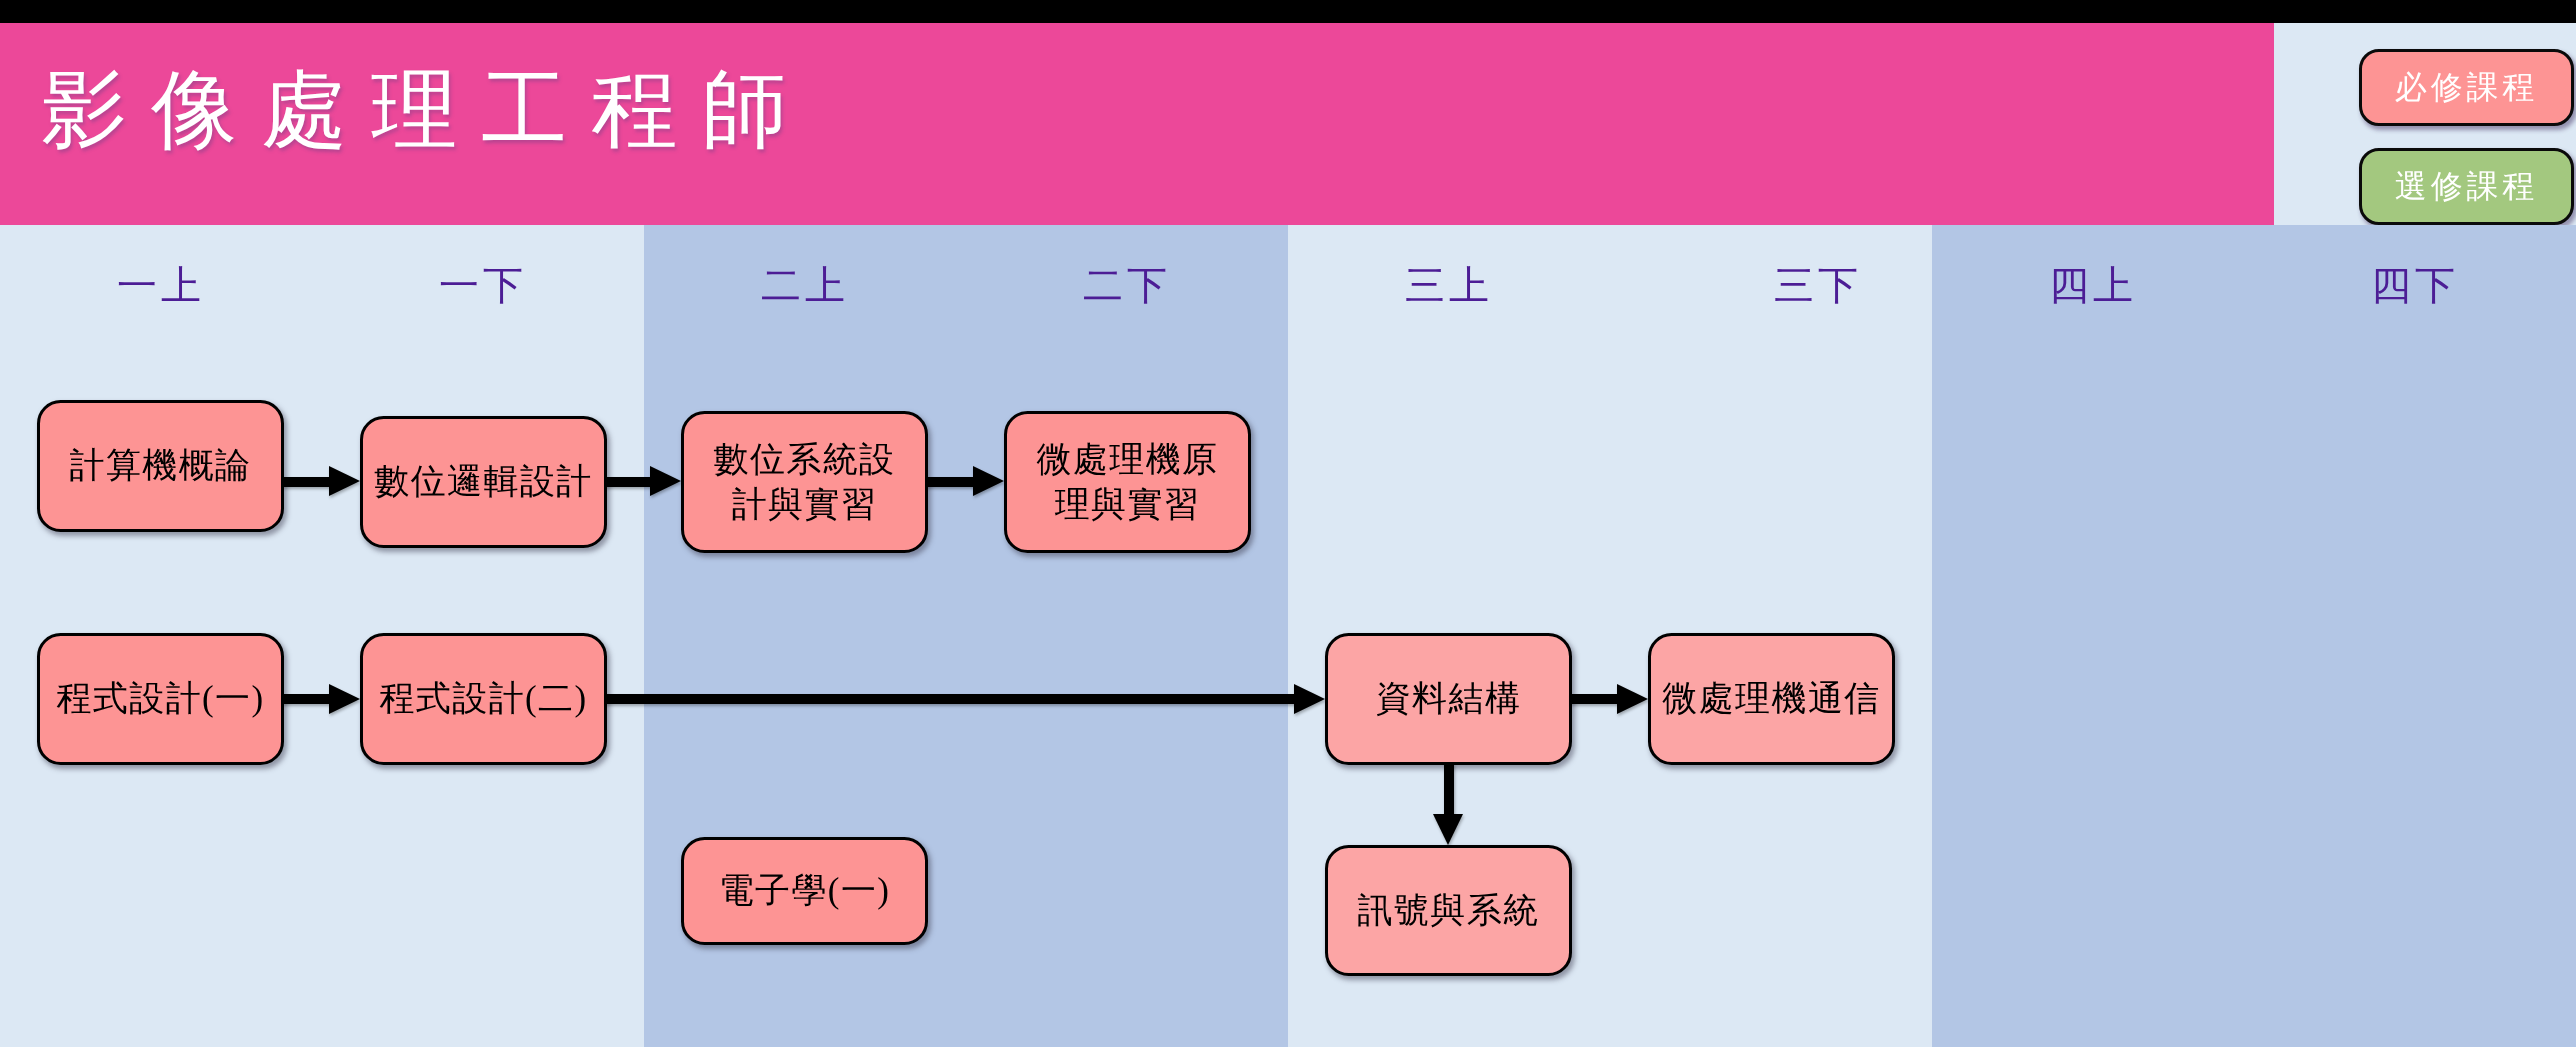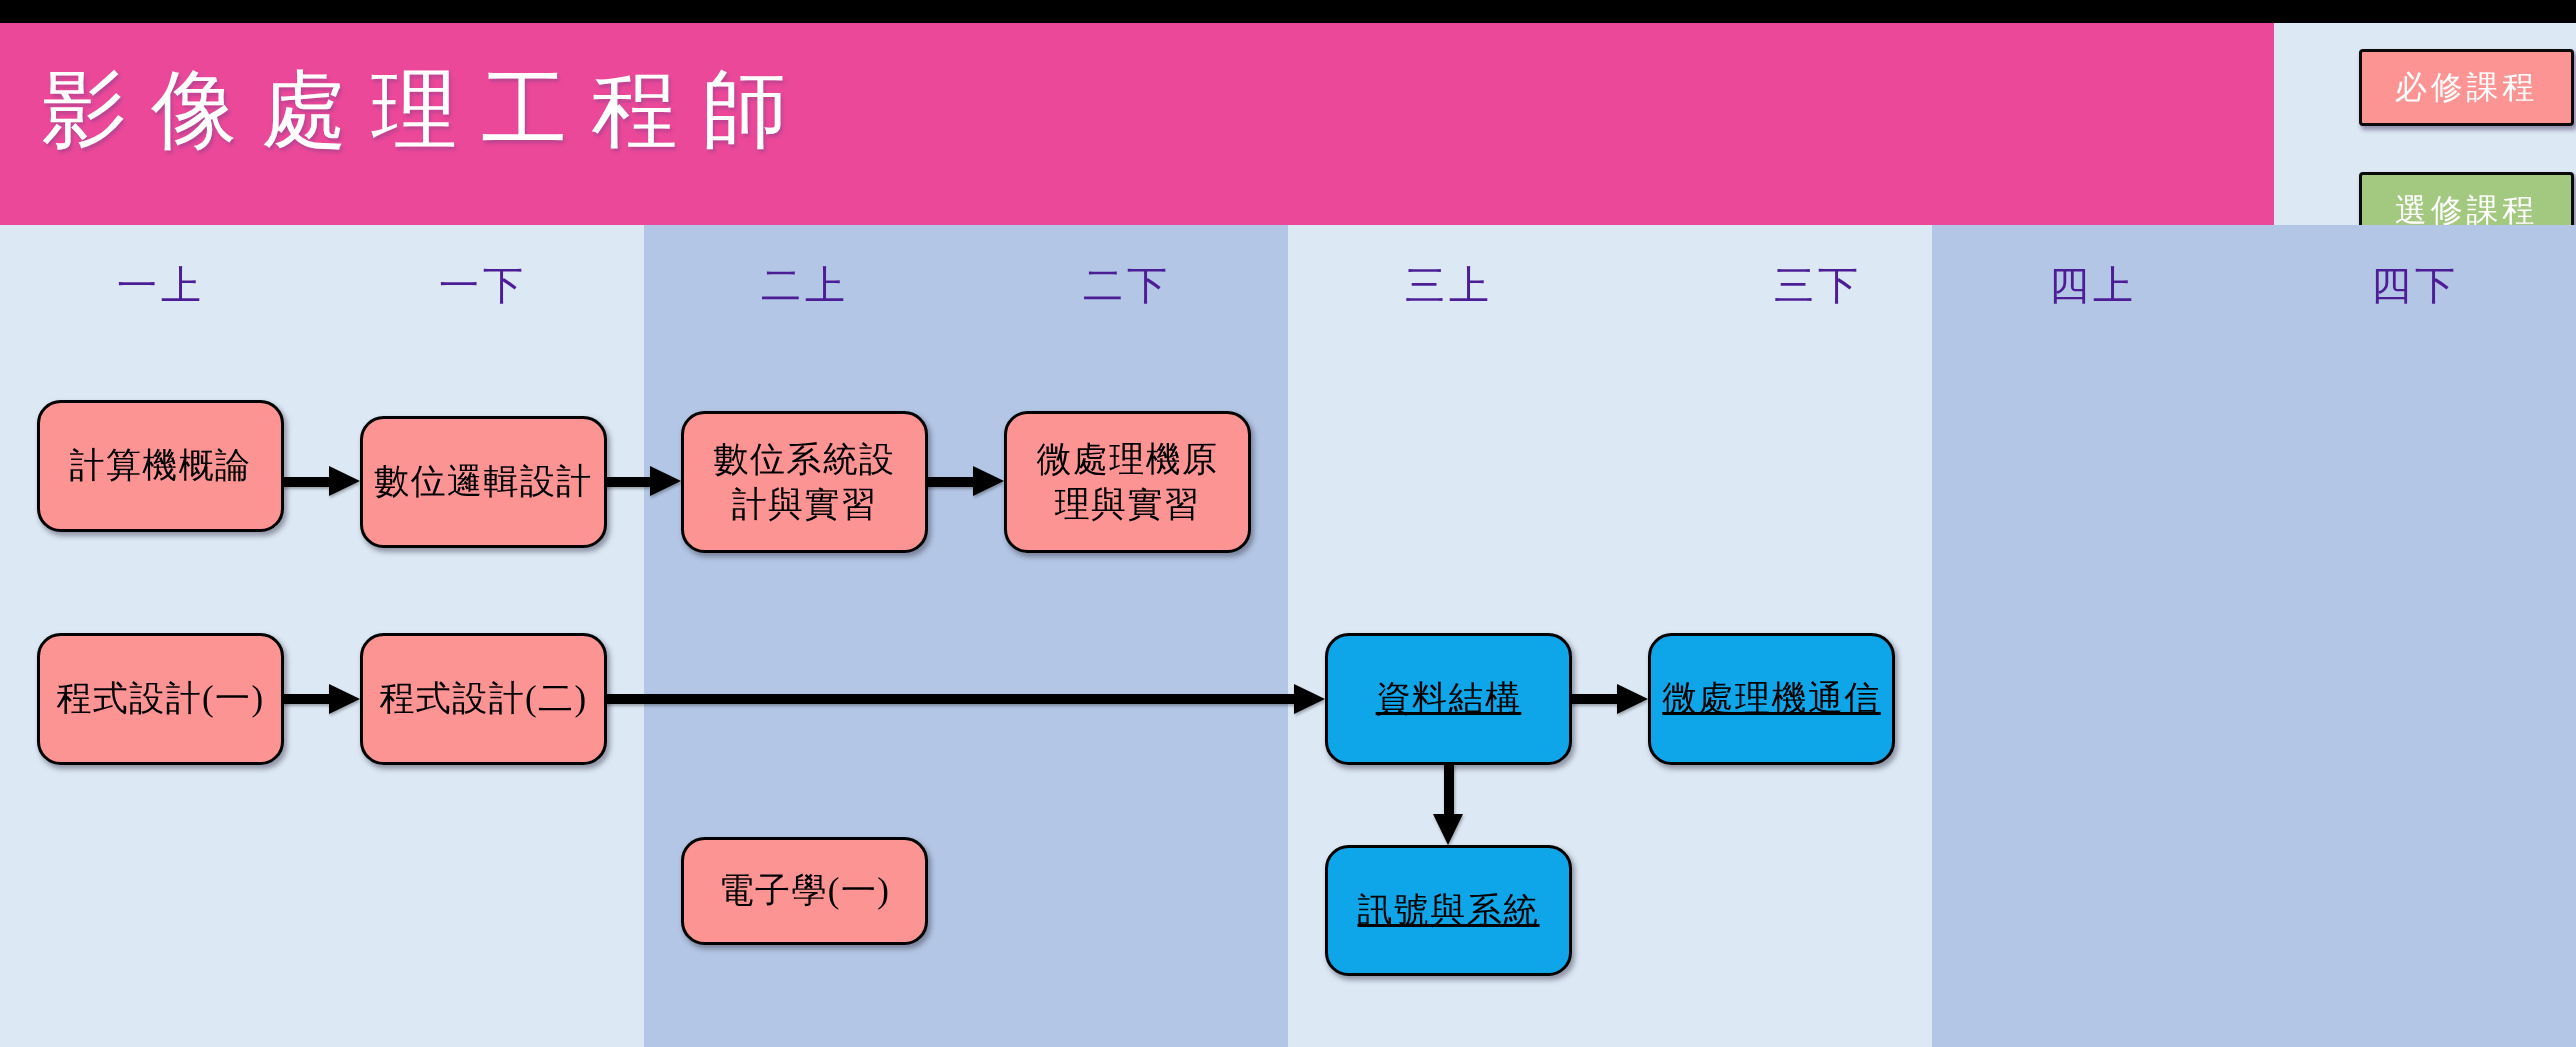--- a/index.html
+++ b/index.html
@@ -12,27 +12,27 @@
   .topbar{position:absolute;left:0;top:0;width:2576px;height:23px;background:#000;}
   .header{position:absolute;left:0;top:23px;width:2274px;height:203px;background:#ec4899;}
   .title{
     position:absolute;left:41px;top:29px;
     font-size:86px;letter-spacing:0.28em;color:#ffffff;
     white-space:nowrap;font-weight:400;
     text-shadow:1.8px 2.7px 3.6px rgba(90,60,130,0.35);
   }
   .legend-btn{
     position:absolute;left:2359px;width:215px;height:77px;
-    border:3.6px solid #0a0a0a;border-radius:4px;box-sizing:border-box;
+    border:3.6px solid #0a0a0a;border-radius:20px;box-sizing:border-box;
     display:flex;align-items:center;justify-content:center;
     color:#ffffff;font-size:32px;letter-spacing:0.12em;
     box-shadow:2.7px 3.6px 4.5px rgba(60,40,90,0.45);
   }
   .legend-required{top:26px;background:#fd9494;}
-  .legend-elective{top:125px;background:#a3c87f;margin-top:24px;}
+  .legend-elective{top:125px;background:#a3c87f;}
   
   .band{position:absolute;top:225px;height:822px;width:644px;}
   .band.light{background:#dce8f4;}
   .band.dark{background:#b3c6e5;}
   .band.b1{left:0;} .band.b2{left:644px;} .band.b3{left:1288px;} .band.b4{left:1932px;}
   
   .col-header{
     position:absolute;top:258px;width:182px;text-align:center;
     font-size:40px;color:#4c1d95;letter-spacing:0.1em;
   }
@@ -41,21 +41,21 @@
   
   .course{
     position:absolute;width:247px;height:132px;
     border:3.6px solid #000;border-radius:23.6px;box-sizing:border-box;
     display:flex;align-items:center;justify-content:center;
     font-size:35px;line-height:1.3;color:#000;text-align:center;
     letter-spacing:0.04em;white-space:pre-line;padding:0 11px;
     box-shadow:2.7px 3.6px 5.4px rgba(70,70,90,0.5);
   }
   .req{background:#fd9494;}
-  .ele{background:#0ea5e9;text-decoration:underline;}
+  .ele{background:#fca5a5;}
   .two-line{height:142px;}
   .c-intro{left:37px;top:400px;}
   .c-logic{left:360px;top:416px;}
   .c-dsd{left:681px;top:411px;}
   .c-mpl{left:1004px;top:411px;}
   .c-prog1{left:37px;top:633px;}
   .c-prog2{left:360px;top:633px;}
   .c-ds{left:1325px;top:633px;}
   .c-mpc{left:1648px;top:633px;}
   .c-elec{left:681px;top:837px;height:108px;}

